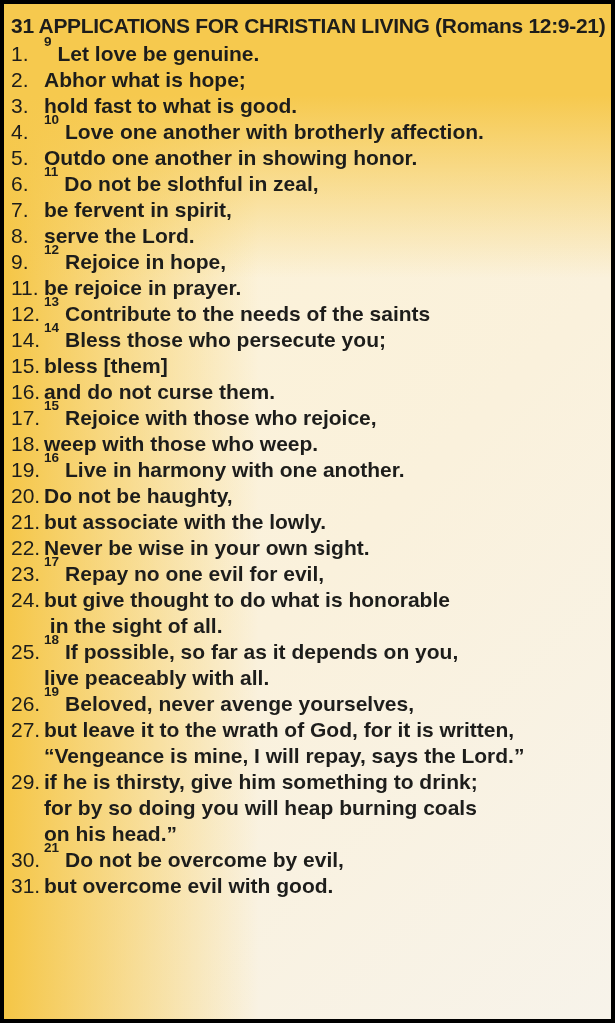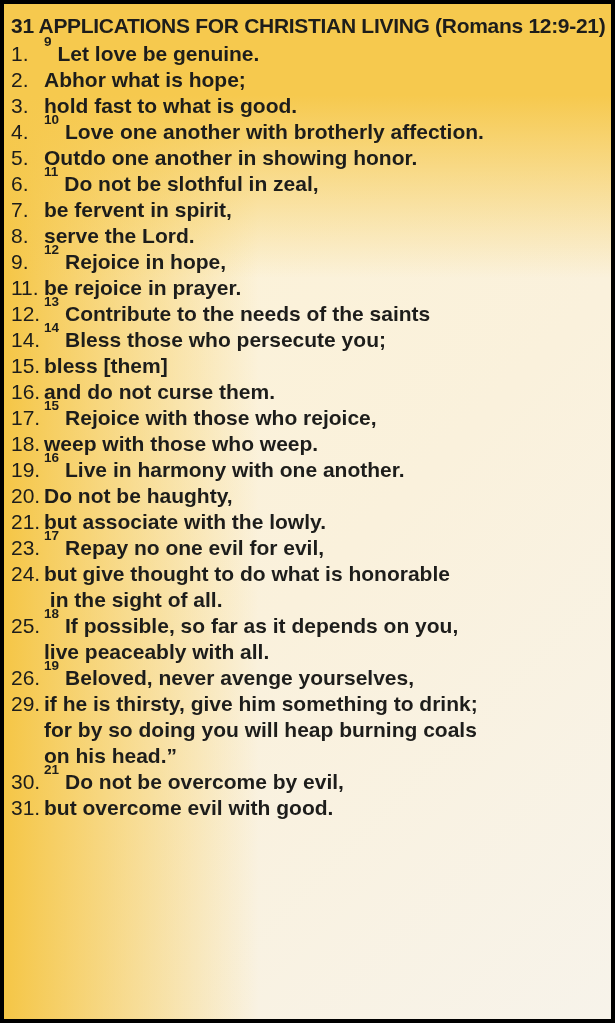--- a/index.html
+++ b/index.html
@@ -149,20 +149,24 @@
   <div class="item">
     <span class="num">20.</span>
     <span class="body"><span class="text">Do not be haughty,</span></span>
   </div>
 
   <div class="item">
     <span class="num">21.</span>
     <span class="body"><span class="text">but associate with the lowly.</span></span>
   </div>
 
+  <div class="item">
+    <span class="num">22.</span>
+    <span class="body"><span class="text">Never be wise in your own sight.</span></span>
+  </div>
 
   <div class="item">
     <span class="num">23.</span>
     <span class="body"><sup class="verse">17</sup><span class="text">Repay no one evil for evil,</span></span>
   </div>
 
   <div class="item">
     <span class="num">24.</span>
     <span class="body"><span class="text">but give thought to do what is honorable
  in the sight of all.</span></span>
@@ -172,20 +176,25 @@
     <span class="num">25.</span>
     <span class="body"><sup class="verse">18</sup><span class="text">If possible, so far as it depends on you,
 live peaceably with all.</span></span>
   </div>
 
   <div class="item">
     <span class="num">26.</span>
     <span class="body"><sup class="verse">19</sup><span class="text">Beloved, never avenge yourselves,</span></span>
   </div>
 
+  <div class="item">
+    <span class="num">27.</span>
+    <span class="body"><span class="text">but leave it to the wrath of God, for it is written,
+“Vengeance is mine, I will repay, says the Lord.”</span></span>
+  </div>
 
 
   <div class="item">
     <span class="num">29.</span>
     <span class="body"><span class="text">if he is thirsty, give him something to drink;
 for by so doing you will heap burning coals
 on his head.”</span></span>
   </div>
 
   <div class="item">

